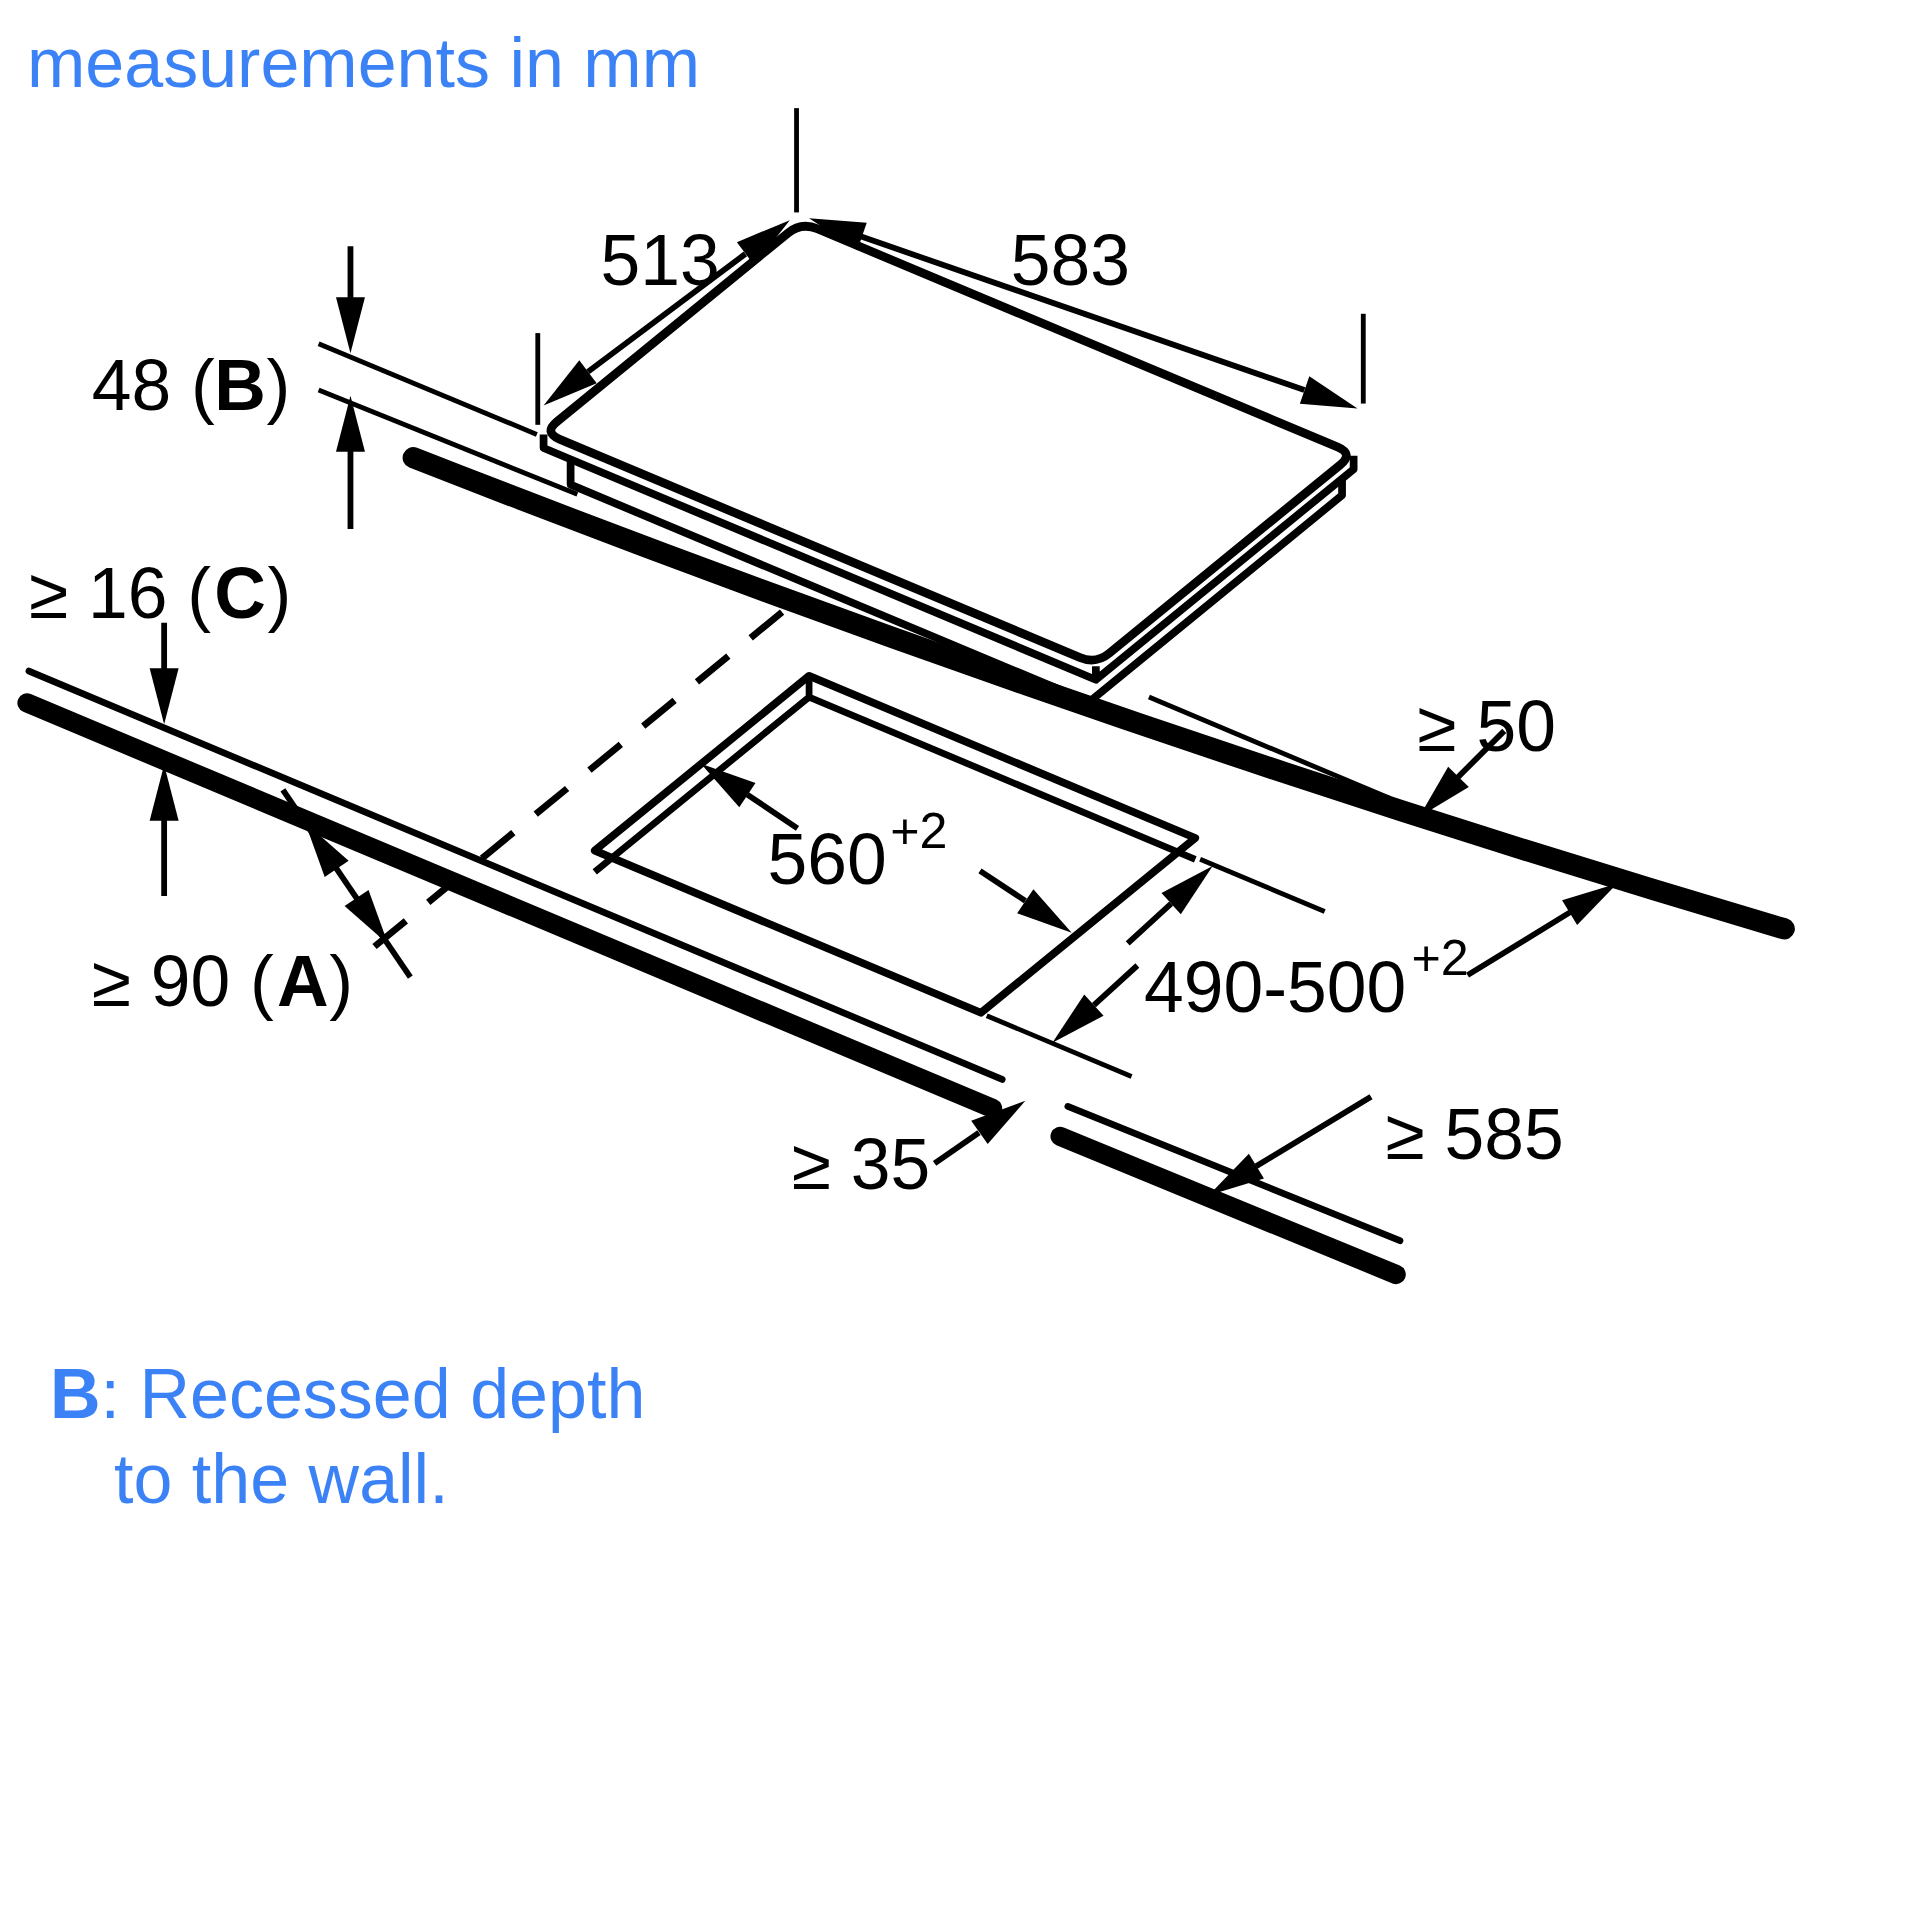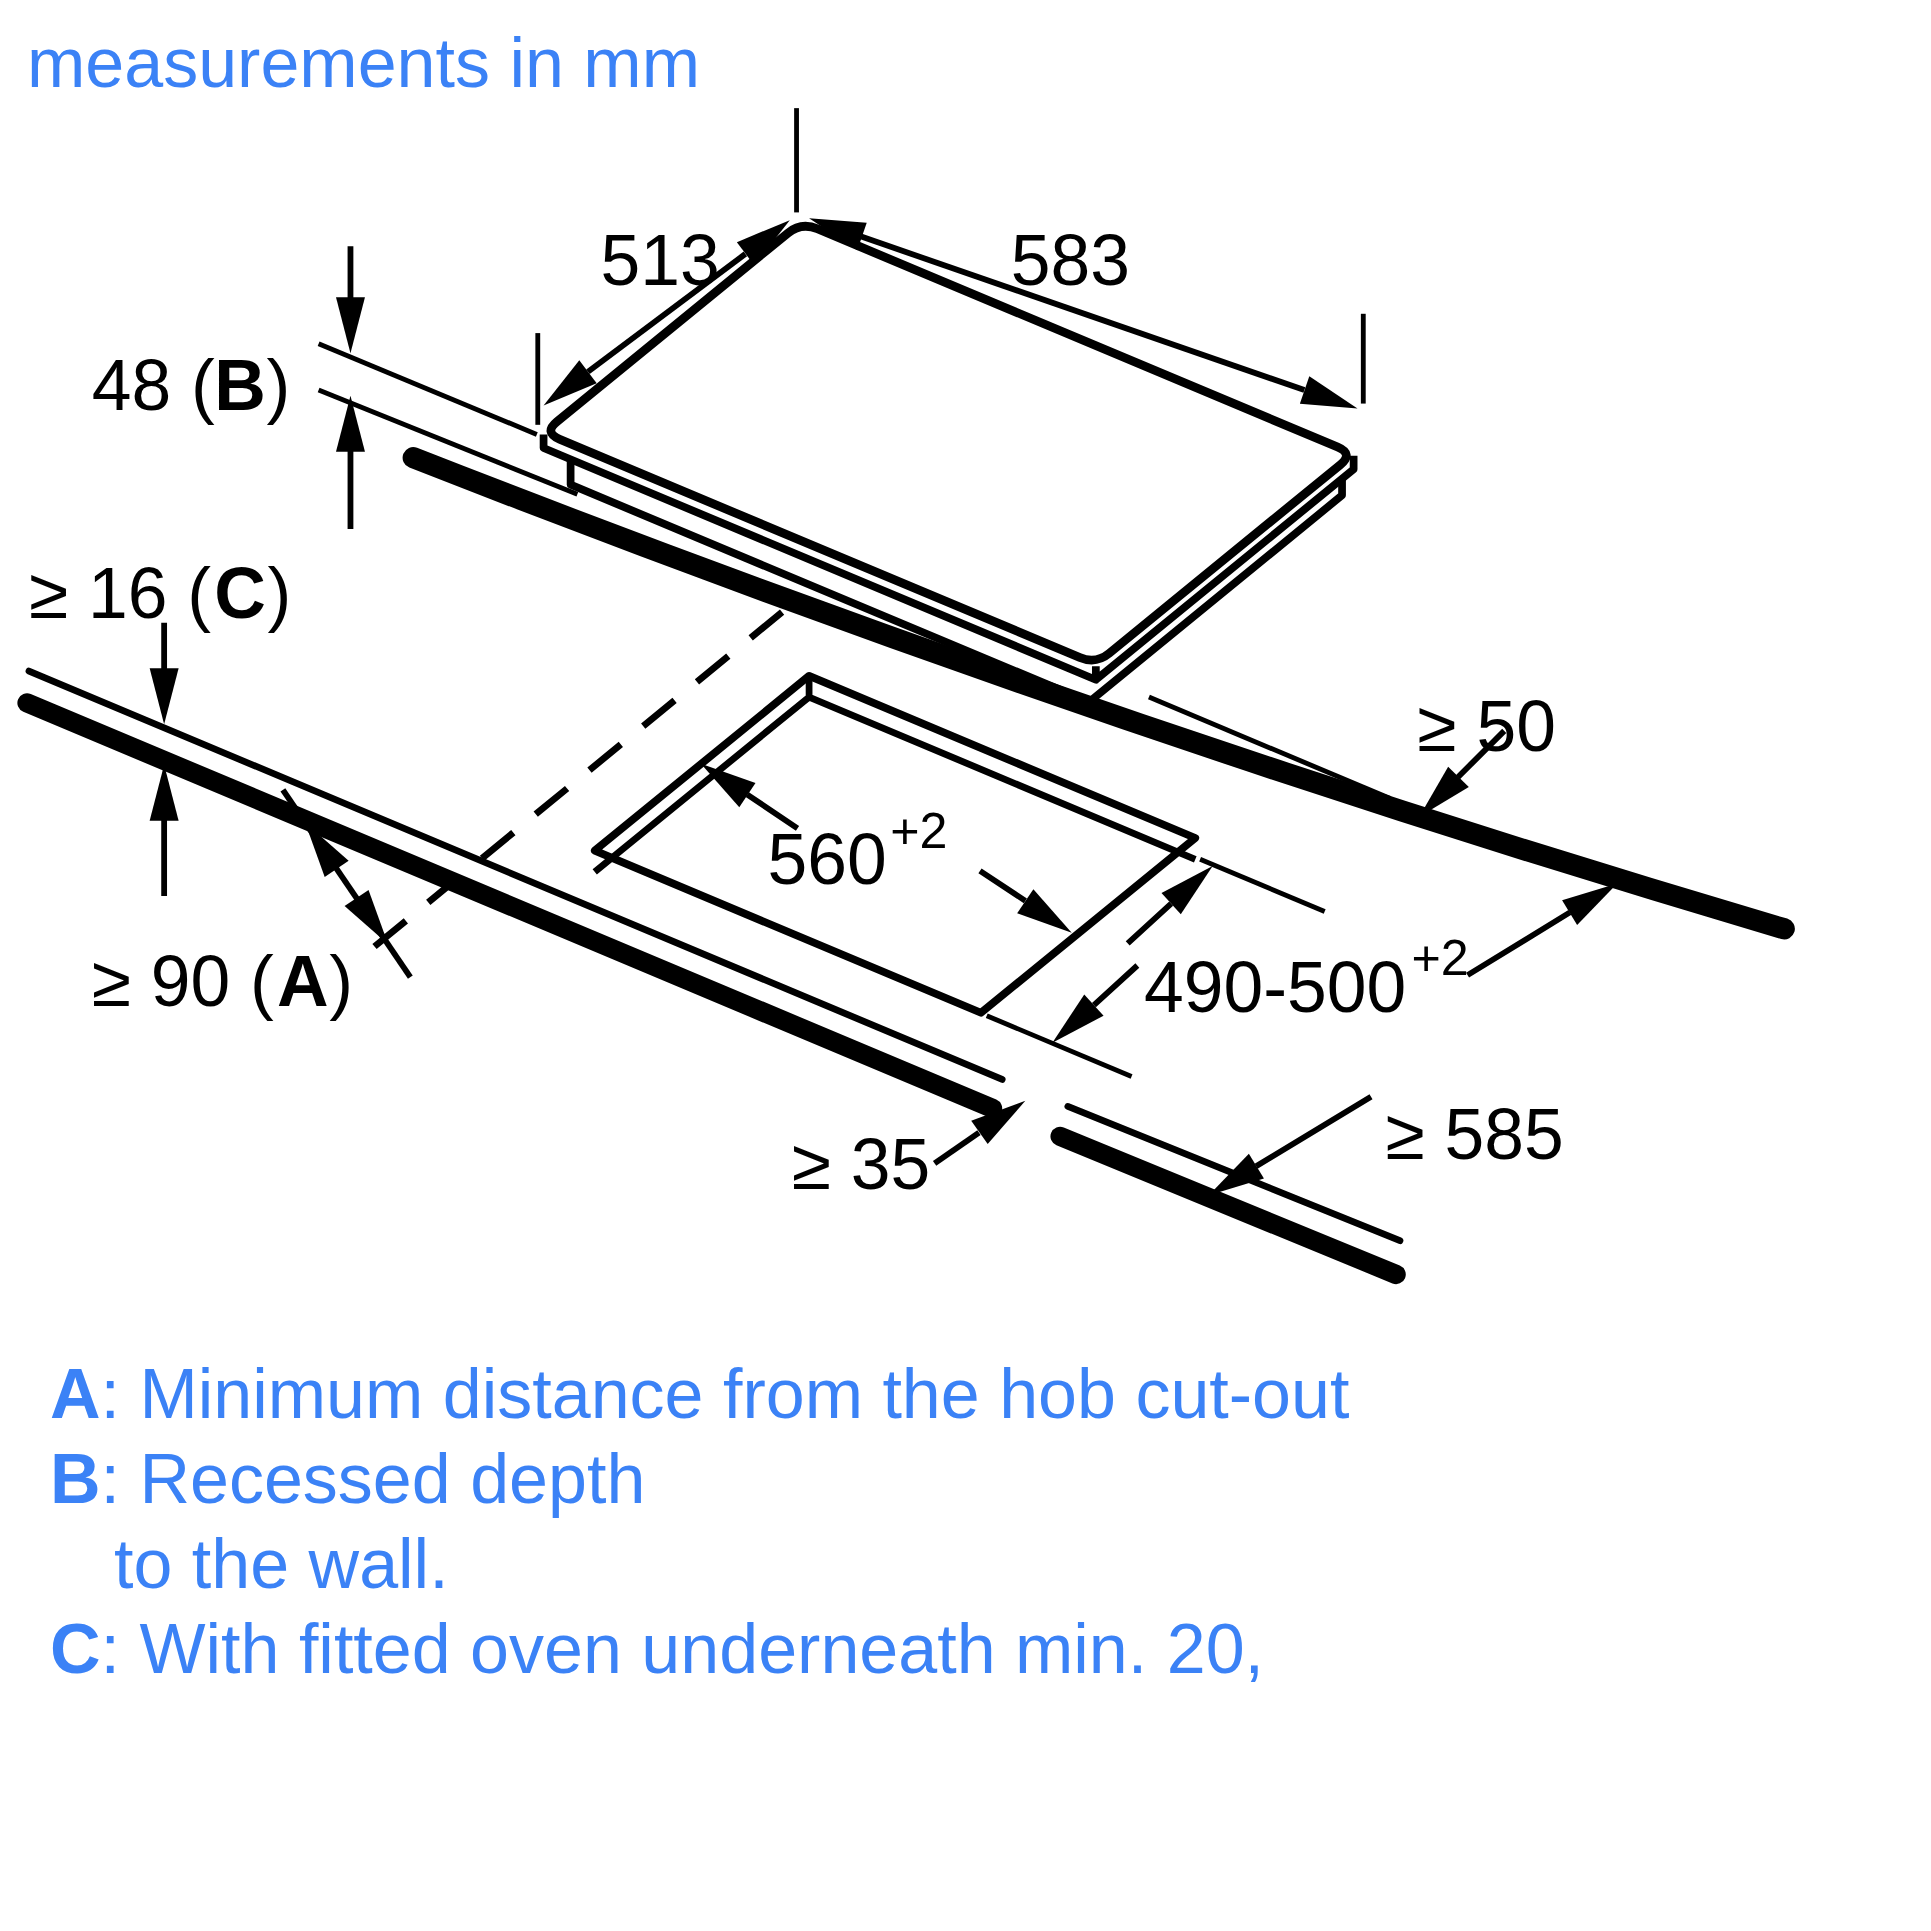--- a/index.html
+++ b/index.html
@@ -108,20 +108,18 @@
 
     <text class="dimtxt" x="1185" y="1048">490-500</text>
     <text class="suptxt" x="1462" y="1010">+2</text>
 
     <text class="dimtxt" x="1468" y="778">≥ 50</text>
     <text class="dimtxt" x="820" y="1232">≥ 35</text>
     <text class="dimtxt" x="1435" y="1200">≥ 585</text>
   </svg>
 
   <div id="legend">
-    <div class="legend-row"><span class="pfx">A</span><span>: Minimum distance from the hob cut-out</span></div>
     <div class="legend-row"><span class="pfx">B</span><span>: Recessed depth</span></div>
     <div class="legend-row indent"><span>to the wall.</span></div>
-    <div class="legend-row"><span class="pfx">C</span><span>: With fitted oven underneath min. 20,</span></div>
   </div>
 
 </div>
 
 
 </body></html>

